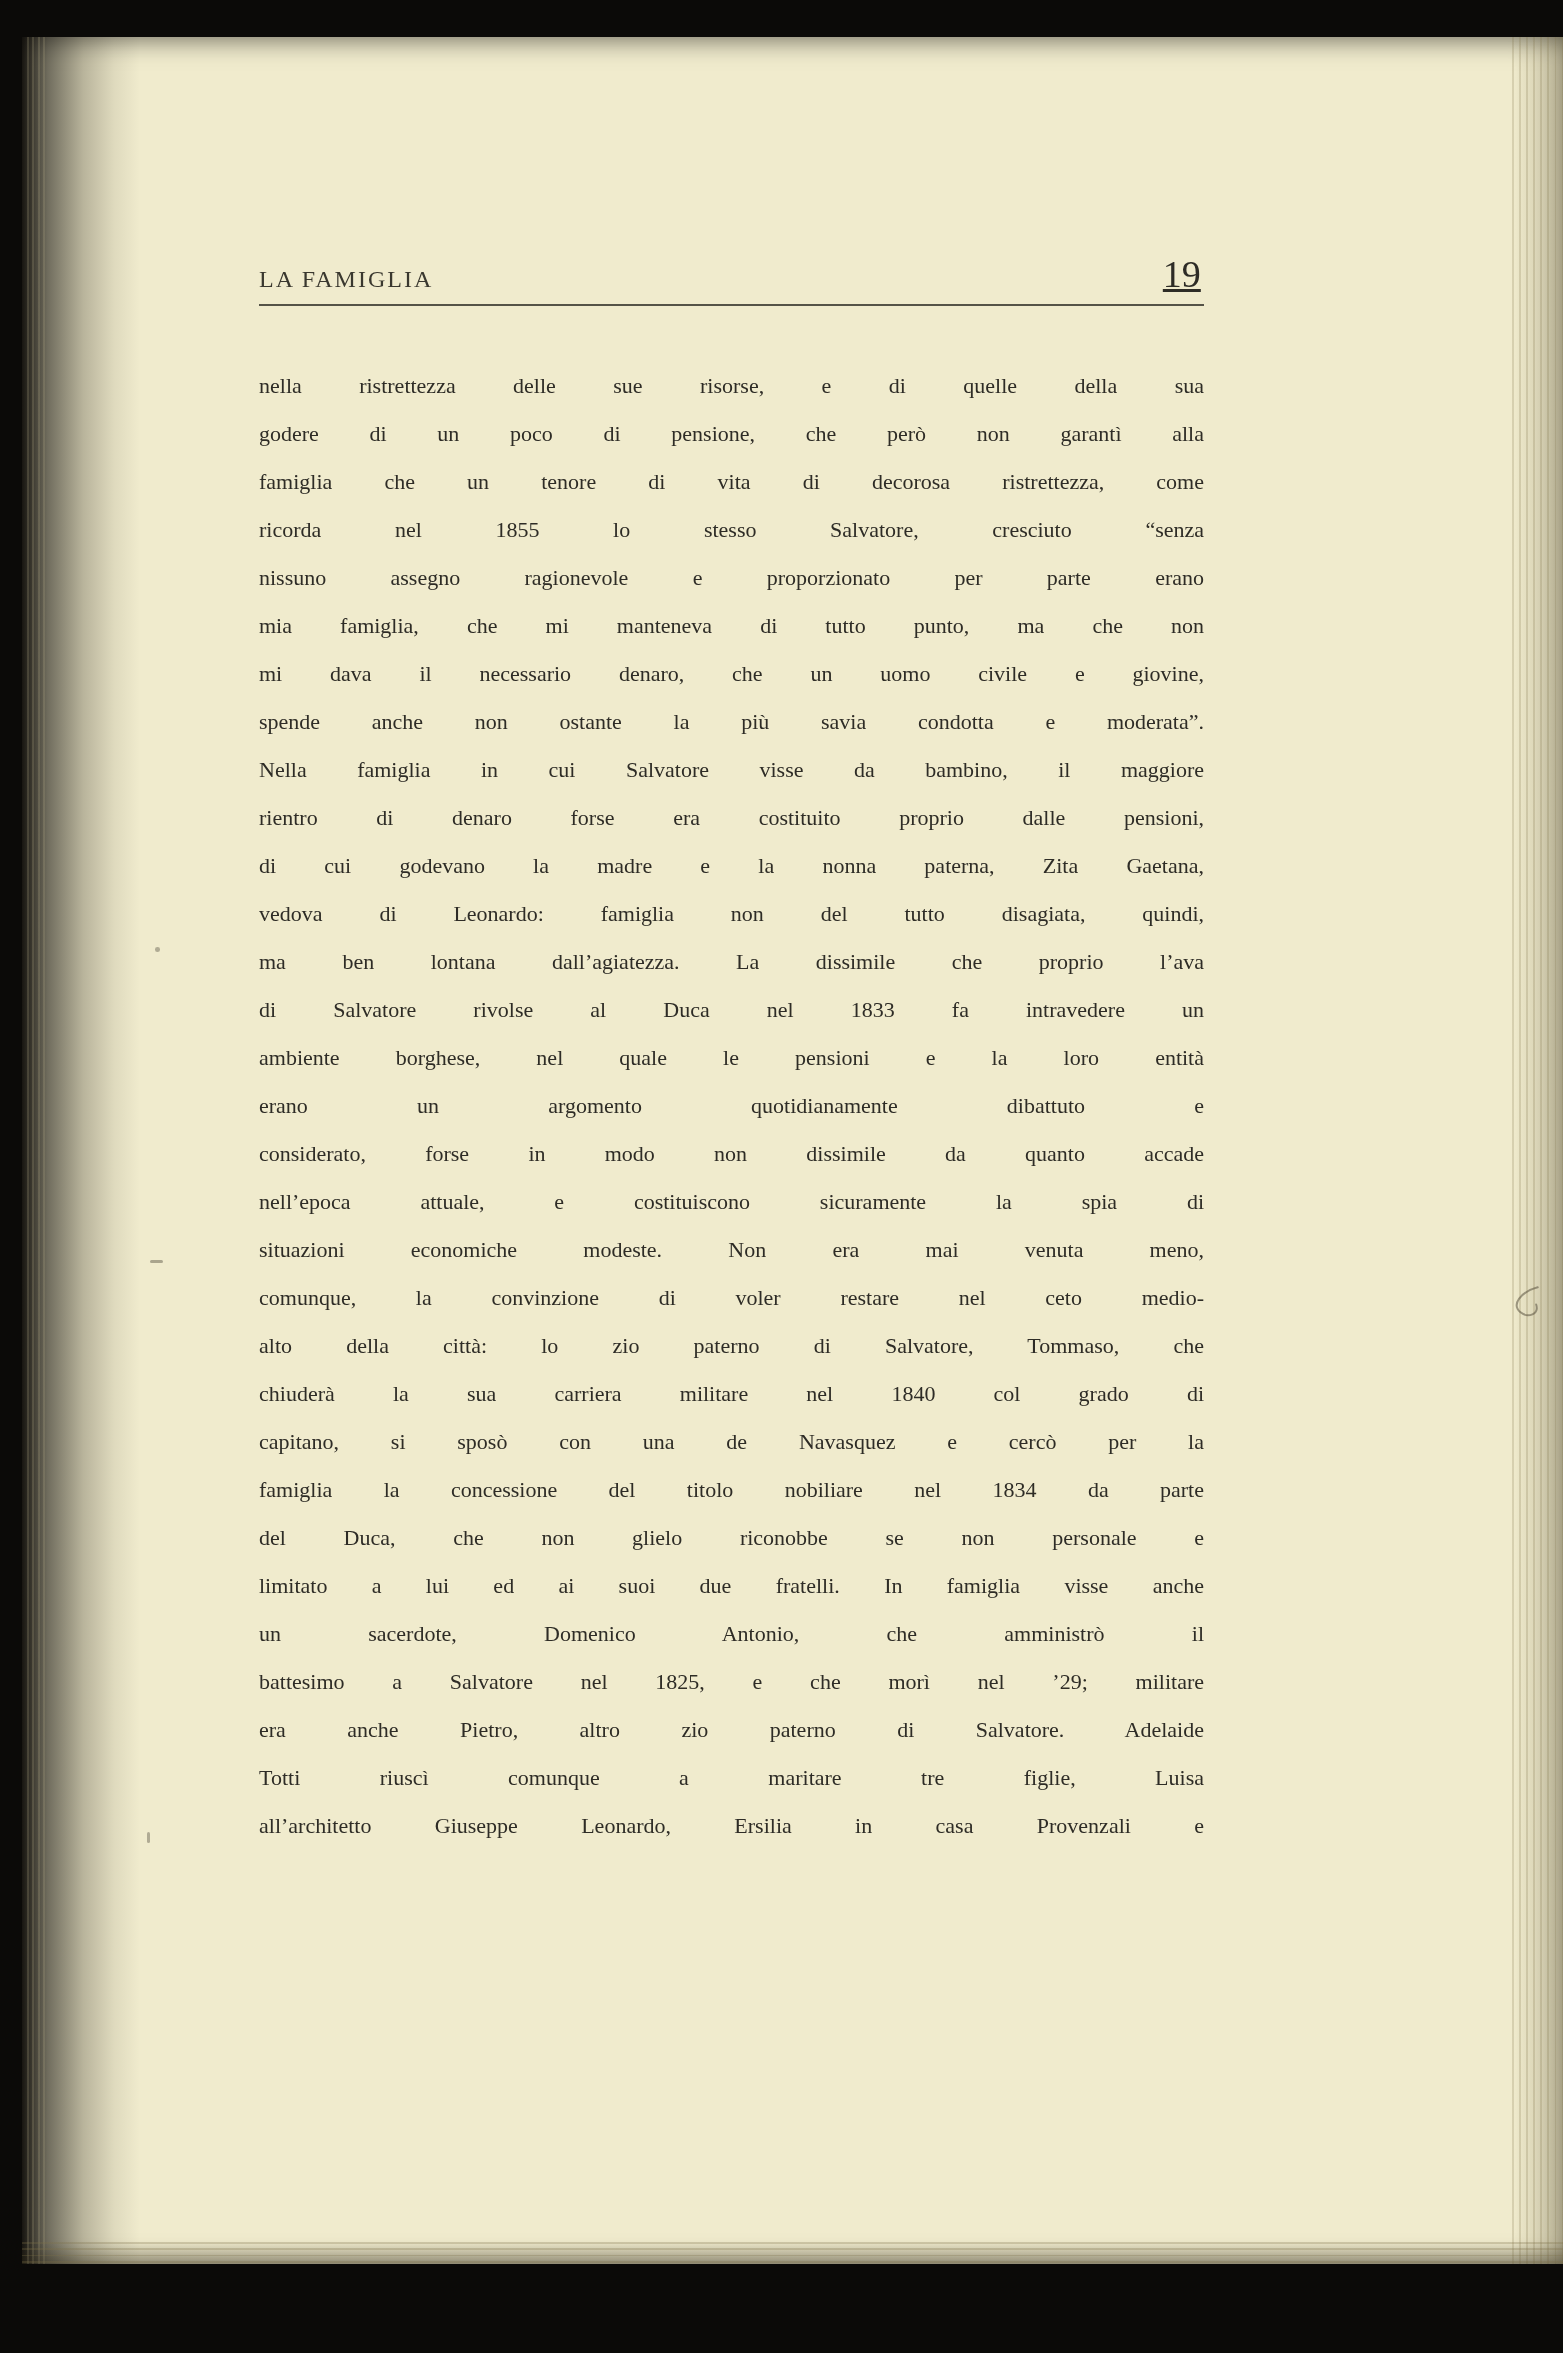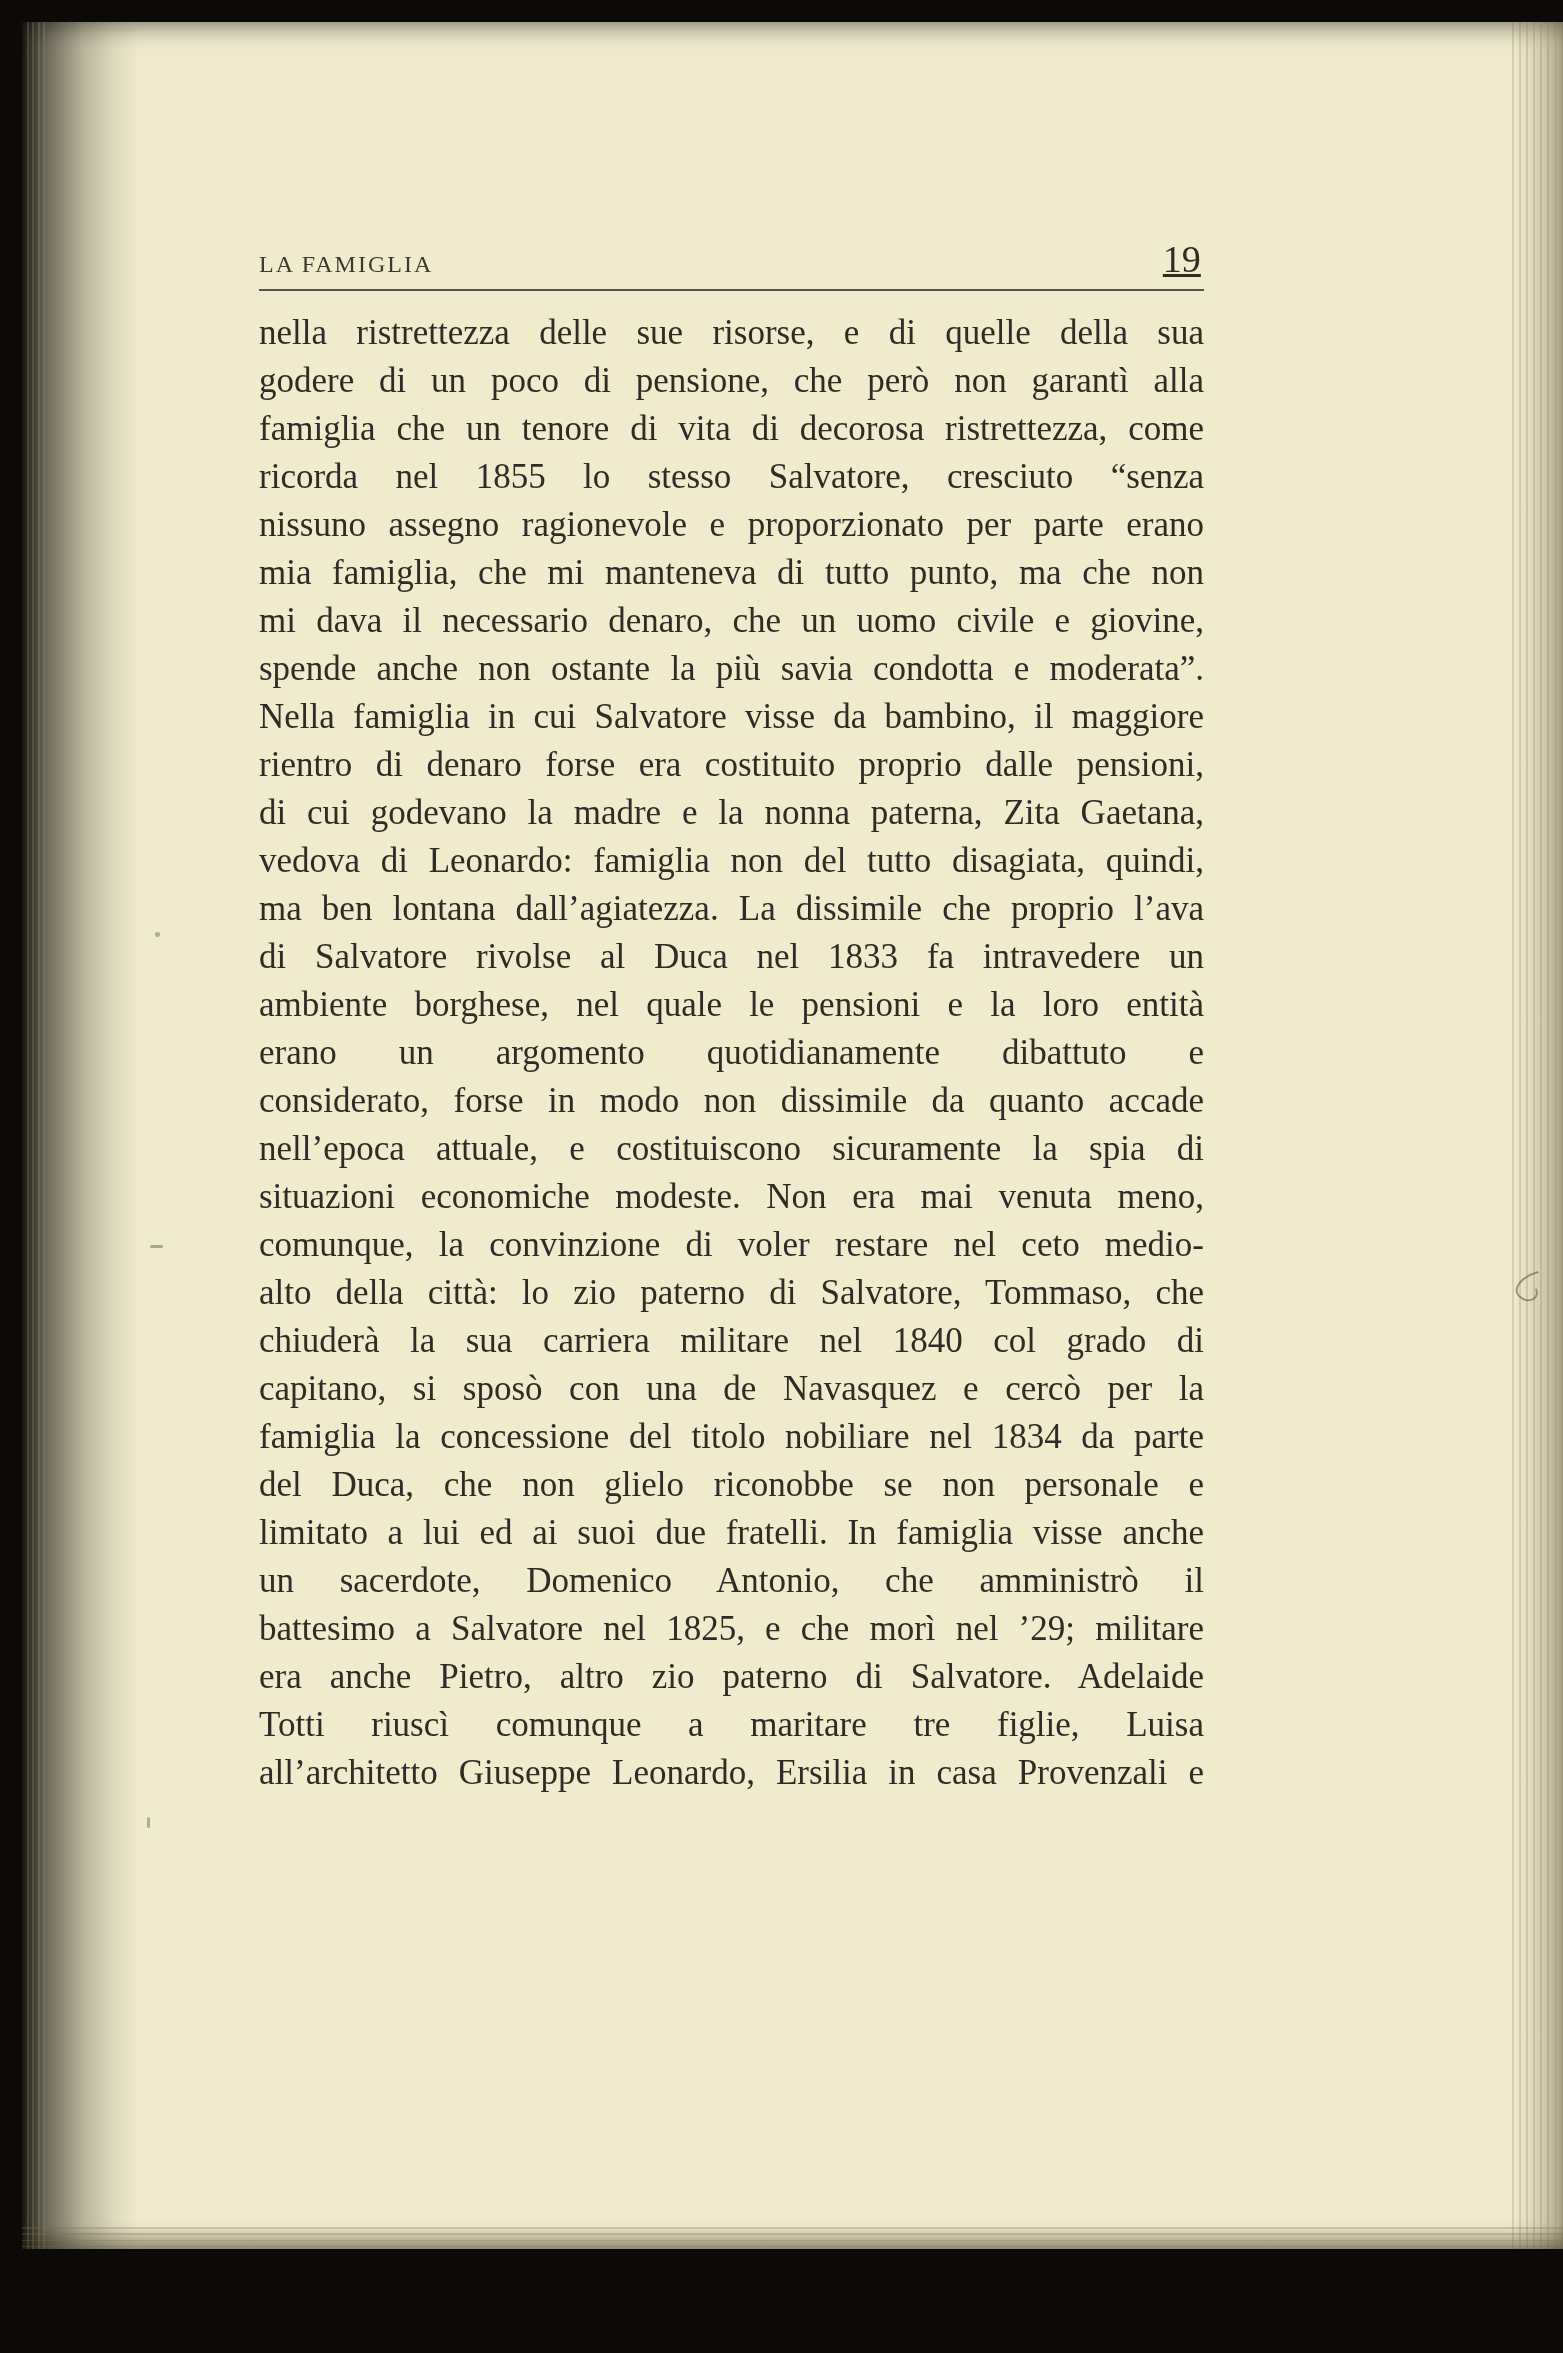--- a/index.html
+++ b/index.html
@@ -8,21 +8,21 @@
     position: relative;
     background: var(--background, #0b0a08);
     font-family: "Liberation Serif", "DejaVu Serif", serif;
     overflow: hidden;
   }
 
   
   .page {
     position: absolute;
     left: 22px;
-    top: 22px;
+    top: 37px;
     width: 1542px;
     height: 2227px;
     background: var(--paper, #f0ebcd);
     box-shadow:
       inset 0 16px 27px -14.2px rgba(0,0,0,0.55),
       inset 0 -17.4px 27px -16px rgba(0,0,0,0.40),
       inset -27px 0 47px -27px rgba(0,0,0,0.22);
   }
 
   
@@ -101,22 +101,22 @@
     text-decoration: underline;
   }
   .head-rule {
     height: 2.4px;
     background: var(--ink-light, #3a382f);
     margin-top: 8px;
     opacity: 0.85;
   }
 
   .body-text {
-    margin-top: 18px;
-    font-size: 35px;
+    margin-top: 56px;
+    font-size: 22px;
     color: var(--ink, #2e2c26);
   }
   .body-text .line {
     height: 48px;
     line-height: 48px;
     text-align: justify;
     text-align-last: justify;
     overflow: hidden;
     white-space: nowrap;
   }

